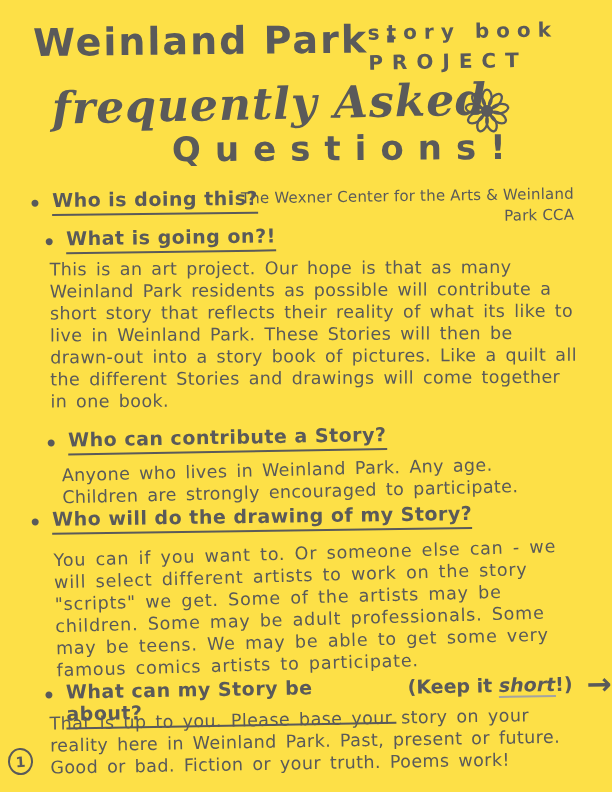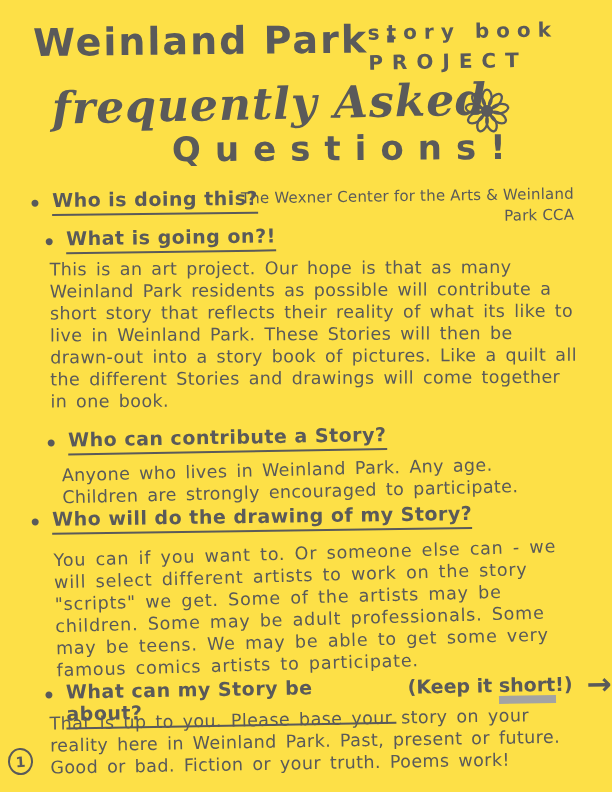--- a/index.html
+++ b/index.html
@@ -82,21 +82,21 @@
 
   .q4 { left: 28px; top: 505px; transform: rotate(-0.8deg); }
   .a4 { left: 55px; top: 542px; width: 524px; transform: rotate(-1.6deg); letter-spacing: 0.8px; }
 
   .q5 { left: 42px; top: 676px; transform: rotate(-1deg); }
   .note {
     font-size: 19px; font-weight: bold;
     margin-left: 12px; white-space: nowrap;
     position: relative; top: 1px;
   }
-  .note .u { border-bottom: 8px solid #a3a3a3; }
+  .note .u { border-bottom: 2px solid #a3a3a3; font-style: italic; }
   .arrow {
     font-size: 30px; line-height: 1;
     margin-left: 14px; font-weight: bold;
     position: relative; top: -2px;
   }
   .a5 { left: 50px; top: 708px; width: 528px; transform: rotate(-1deg); }
 
   .page-num {
     left: 8px; top: 748px;
     width: 21px; height: 23px;

